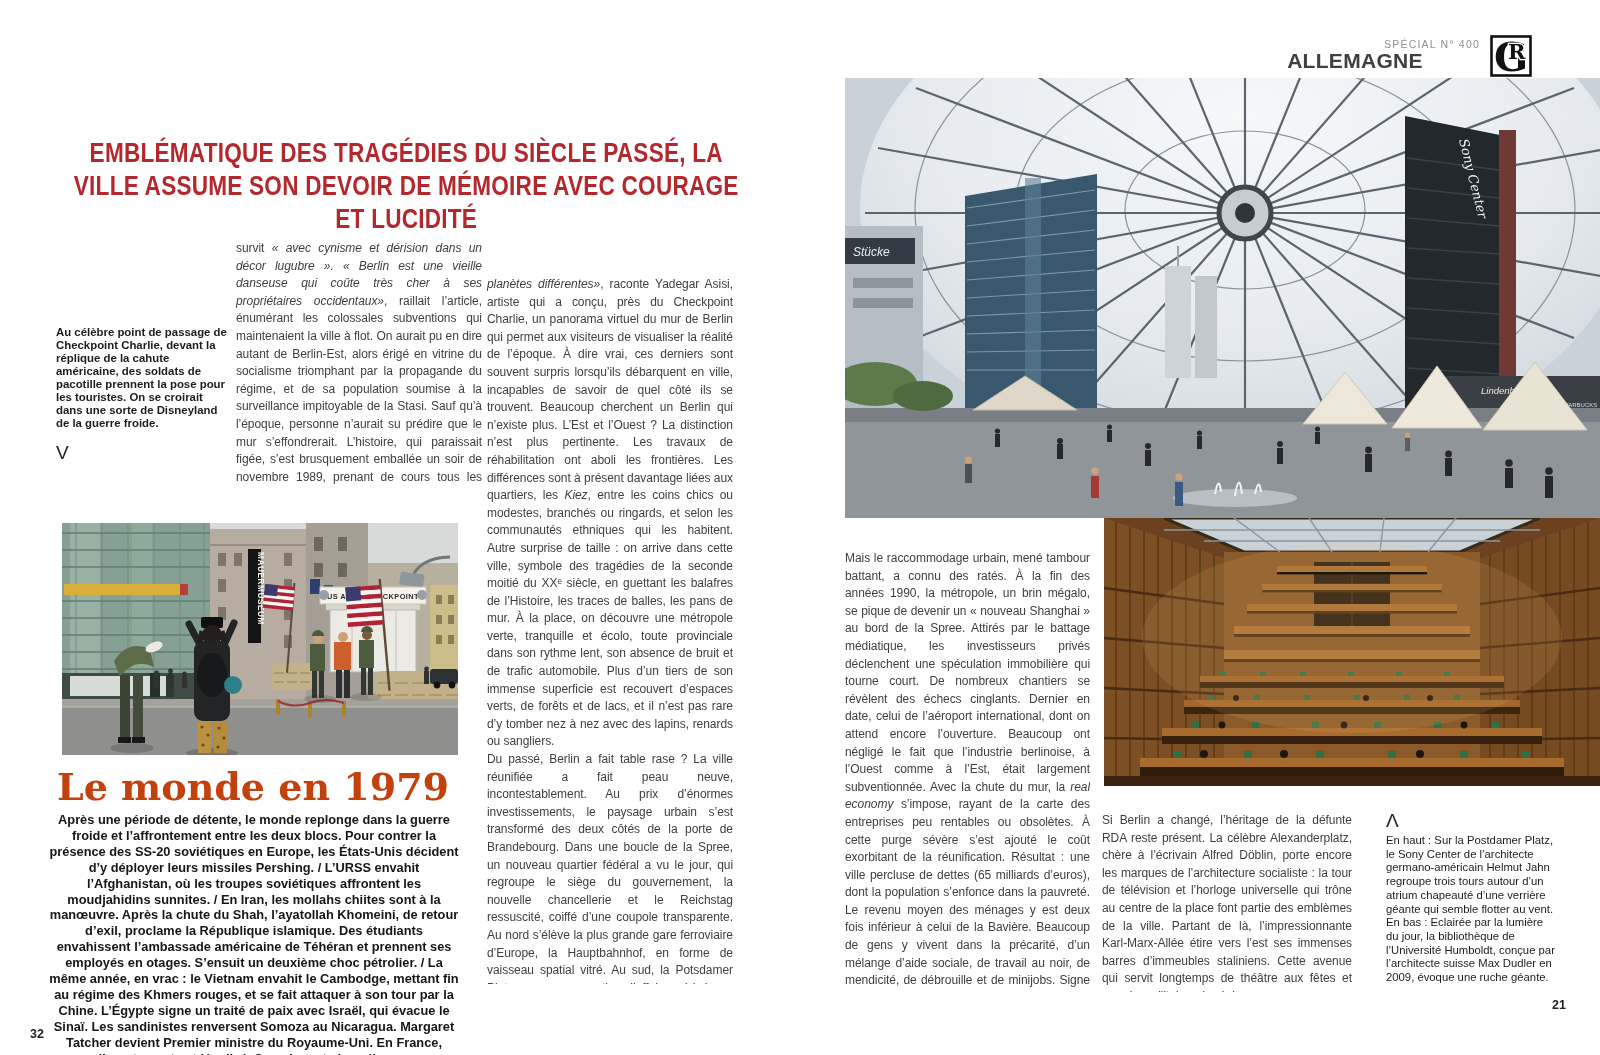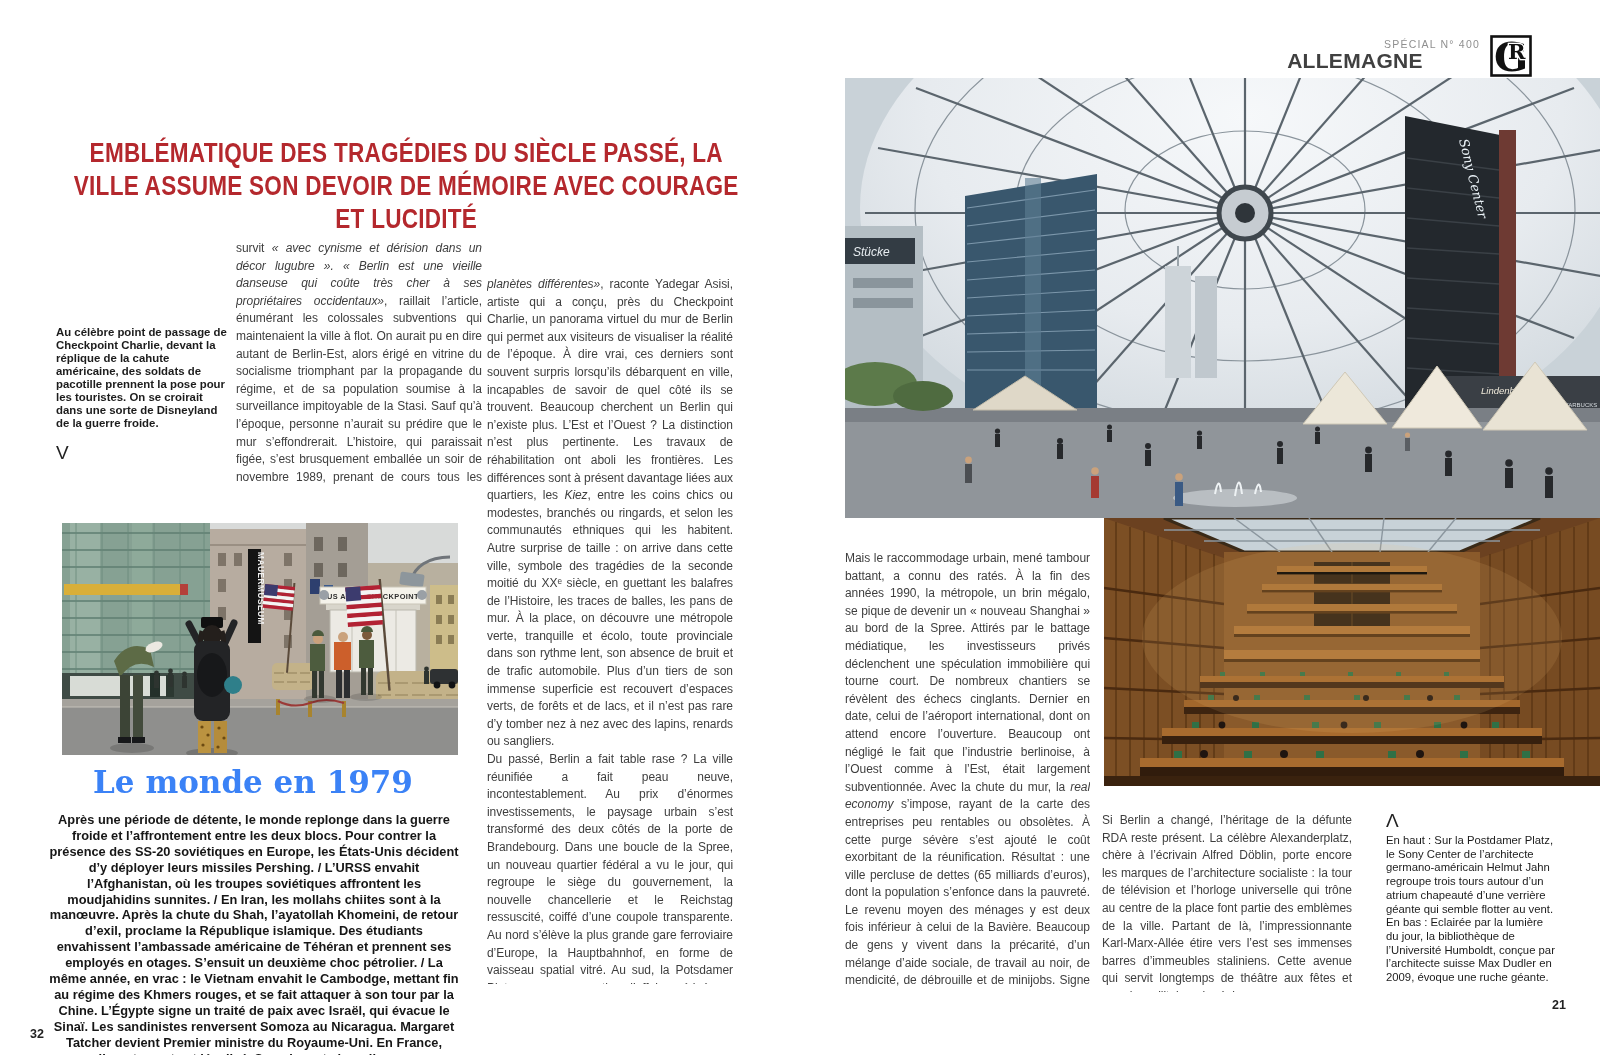--- a/index.html
+++ b/index.html
@@ -33,21 +33,21 @@
     text-align:justify;color:#3e3e3e;letter-spacing:-0.05px;overflow:hidden;}
   .col p{margin:0;}
   .col em{font-style:italic;}
   #col1{left:236px;top:240px;height:248px;}
   #col2{left:487px;top:240px;height:708px;margin-top:36px;}
   #col3{left:845px;top:550px;width:245px;height:442px;}
   #col4{left:1102px;top:812px;width:250px;height:180px;}
 
   
   .monde-title{position:absolute;left:45px;top:764px;width:416px;text-align:center;
-    font-family:"DejaVu Serif",serif;font-weight:700;font-size:31px;color:#3b82f6;}
+    font-family:"DejaVu Serif",serif;font-weight:700;font-size:38px;color:#c2410c;}
   .monde-text{position:absolute;left:48px;top:812px;width:412px;text-align:center;
     font-size:12.8px;line-height:15.9px;font-weight:700;color:#161616;}
 
   
   .photo{position:absolute;overflow:hidden;background:#cfd2d4;}
   #photo-checkpoint{left:62px;top:523px;width:396px;height:232px;}
   #photo-sony{left:845px;top:78px;width:755px;height:440px;}
   #photo-library{left:1104px;top:518px;width:496px;height:268px;}
   .photo svg{display:block;width:100%;height:100%;}
 

